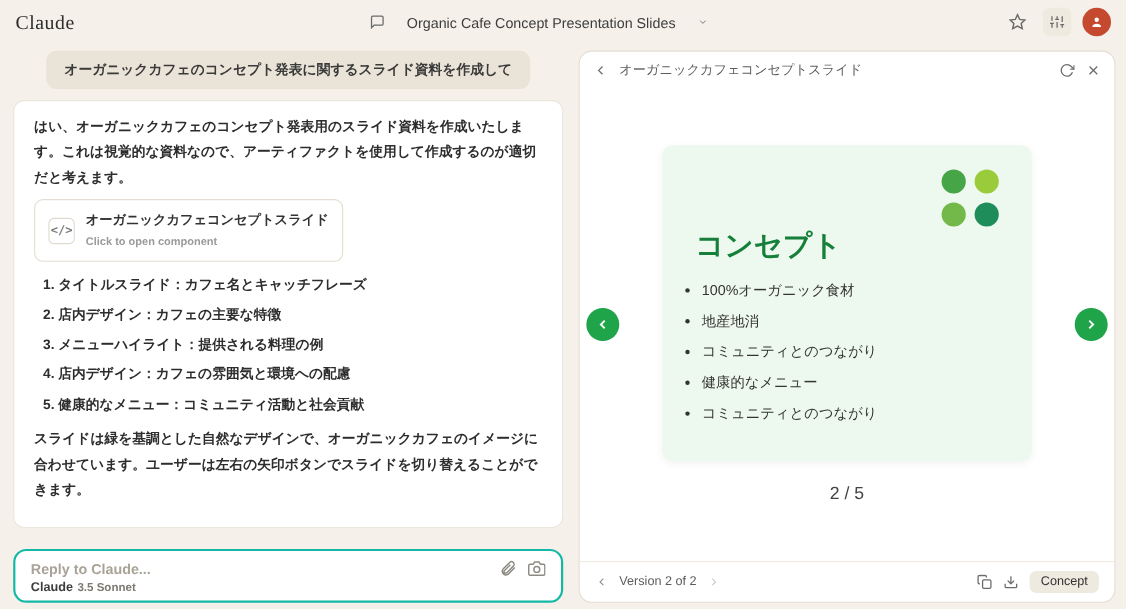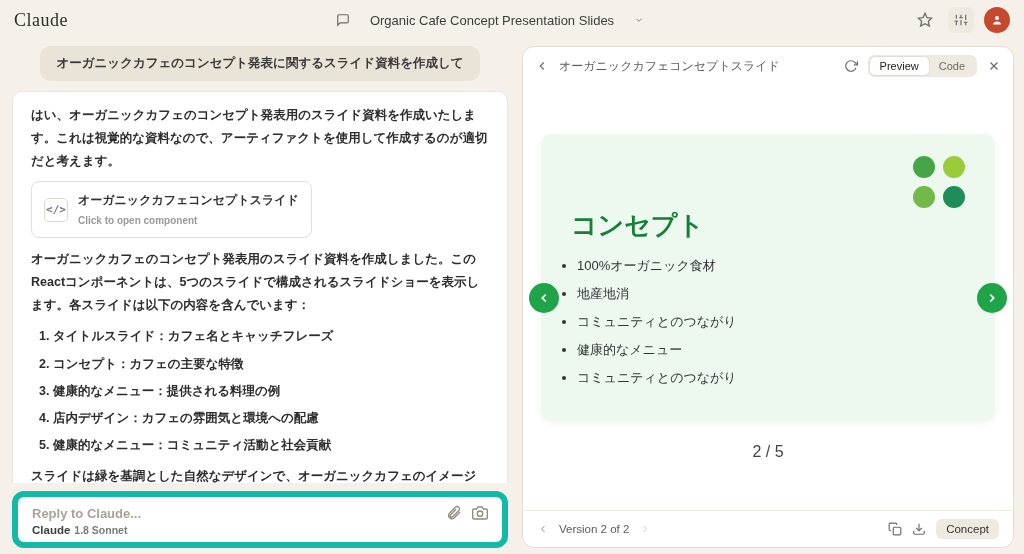--- a/index.html
+++ b/index.html
@@ -109,21 +109,21 @@
     font-size: 11px;
     color: #7a7a7a;
   }
   .artifact-title { font-size: 12px; color: #333; }
   .artifact-sub { font-size: 10px; color: #9a9a9a; }
   .assistant ol { margin: 4px 0 8px 22px; }
   .assistant li { margin-bottom: 4px; }
   .composer {
     margin: 8px 12px 6px 12px;
     background: #fff;
-    border: 6px solid #14b8a6;
+    border: 2px solid #14b8a6;
     border-radius: 12px;
     padding: 8px 14px 6px 14px;
   }
   .composer-row1 {
     display: flex;
     align-items: center;
     justify-content: space-between;
   }
   .composer-placeholder { color: #a8a297; font-size: 13px; }
   .composer-icons { display: flex; gap: 10px; color: #8d8a82; }
@@ -182,21 +182,21 @@
     border-radius: 50%;
     background: #1fa449;
     color: #fff;
     display: flex; align-items: center; justify-content: center;
     cursor: pointer;
     font-size: 14px;
   }
   .nav-left { left: 6px; }
   .nav-right { right: 6px; }
   .slide {
-    width: 454px;
+    width: 336px;
     background: #edf9ee;
     border-radius: 10px;
     padding: 22px 30px 24px 30px;
     box-shadow: 0 2px 8px rgba(0,0,0,0.05);
   }
   .dot { width: 22px; height: 22px; border-radius: 50%; }
   .dot1 { background: #46a546; }
   .dot2 { background: #9acb3b; }
   .dot3 { background: #73b94a; }
   .dot4 { background: #1e8d5a; }
@@ -294,25 +294,24 @@
       </div>
       <div class="assistant">
         <p>はい、オーガニックカフェのコンセプト発表用のスライド資料を作成いたします。これは視覚的な資料なので、アーティファクトを使用して作成するのが適切だと考えます。</p>
         <div class="artifact-card">
           <div class="artifact-icon">&lt;/&gt;</div>
           <div>
             <div class="artifact-title">オーガニックカフェコンセプトスライド</div>
             <div class="artifact-sub">Click to open component</div>
           </div>
         </div>
-        <p>オーガニックカフェのコンセプト発表用のスライド資料を作成しました。このReactコンポーネントは、5つのスライドで構成されるスライドショーを表示します。各スライドは以下の内容を含んでいます：</p>
         <ol>
           <li>タイトルスライド：カフェ名とキャッチフレーズ</li>
-          <li>コンセプト：カフェの主要な特徴</li>
-          <li>健康的なメニュー：提供される料理の例</li>
+          <li>店内デザイン：カフェの主要な特徴</li>
+          <li>メニューハイライト：提供される料理の例</li>
           <li>店内デザイン：カフェの雰囲気と環境への配慮</li>
           <li>健康的なメニュー：コミュニティ活動と社会貢献</li>
         </ol>
         <p>スライドは緑を基調とした自然なデザインで、オーガニックカフェのイメージに合わせています。ユーザーは左右の矢印ボタンでスライドを切り替えることができます。</p>
 
       </div>
     </div>
     <div class="composer">
       <div class="composer-row1">
         <div class="composer-placeholder">Reply to Claude...</div>
@@ -325,45 +324,41 @@
           <span>
             <svg width="16" height="16" viewBox="0 0 24 24" fill="none" stroke="#8d8a82" stroke-width="2">
                 <path d="M23 19a2 2 0 0 1-2 2H3a2 2 0 0 1-2-2V8a2 2 0 0 1 2-2h4l2-3h6l2 3h4a2 2 0 0 1 2 2z"></path>
                 <circle cx="12" cy="13" r="4"></circle>
               </svg>
           </span>
         </div>
       </div>
       <div class="composer-row2">
         <span>Claude</span>
-        <span class="model">1.8 Sonnet</span>
+        <span class="model">3.5 Sonnet</span>
       </div>
     </div>
   </div>
 
   <div class="right">
     <div class="panel">
       <div class="panel-header">
         <span>
           <svg width="14" height="14" viewBox="0 0 24 24" fill="none" stroke="#6b6b6b" stroke-width="2">
               <polyline points="15 18 9 12 15 6"></polyline>
             </svg>
         </span>
         <span>オーガニックカフェコンセプトスライド</span>
         <div class="spacer"></div>
         <span>
           <svg width="14" height="14" viewBox="0 0 24 24" fill="none" stroke="#6b6b6b" stroke-width="2">
               <polyline points="23 4 23 10 17 10"></polyline>
               <path d="M20.49 15a9 9 0 1 1-2.12-9.36L23 10"></path>
             </svg>
         </span>
-        <div class="seg">
-          <div class="active">Preview</div>
-          <div>Code</div>
-        </div>
         <span>
           <svg width="14" height="14" viewBox="0 0 24 24" fill="none" stroke="#6b6b6b" stroke-width="2">
               <line x1="18" y1="6" x2="6" y2="18"></line>
               <line x1="6" y1="6" x2="18" y2="18"></line>
             </svg>
         </span>
       </div>
       <div class="panel-body">
         <div class="nav-circle nav-left">
           <svg width="14" height="14" viewBox="0 0 24 24" fill="none" stroke="#fff" stroke-width="3">

